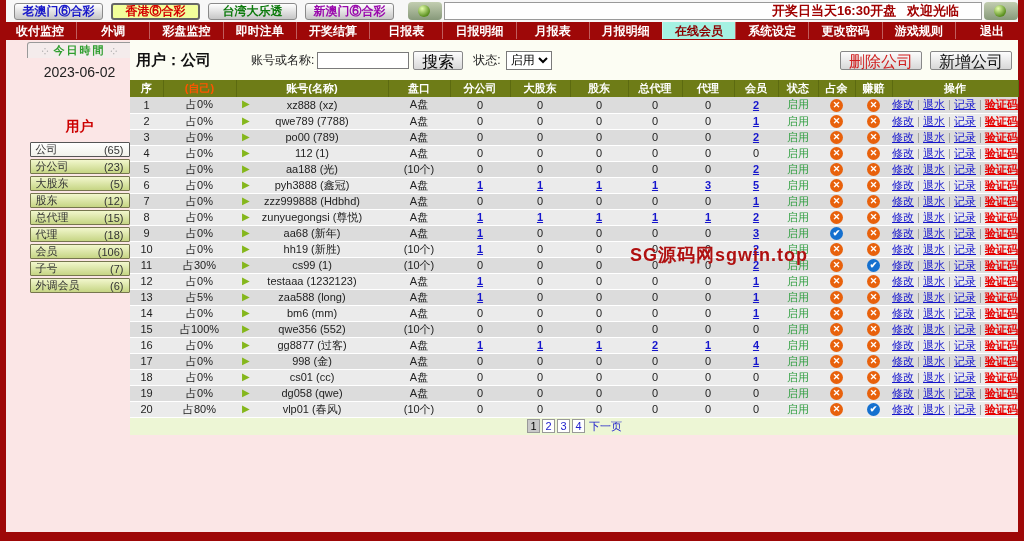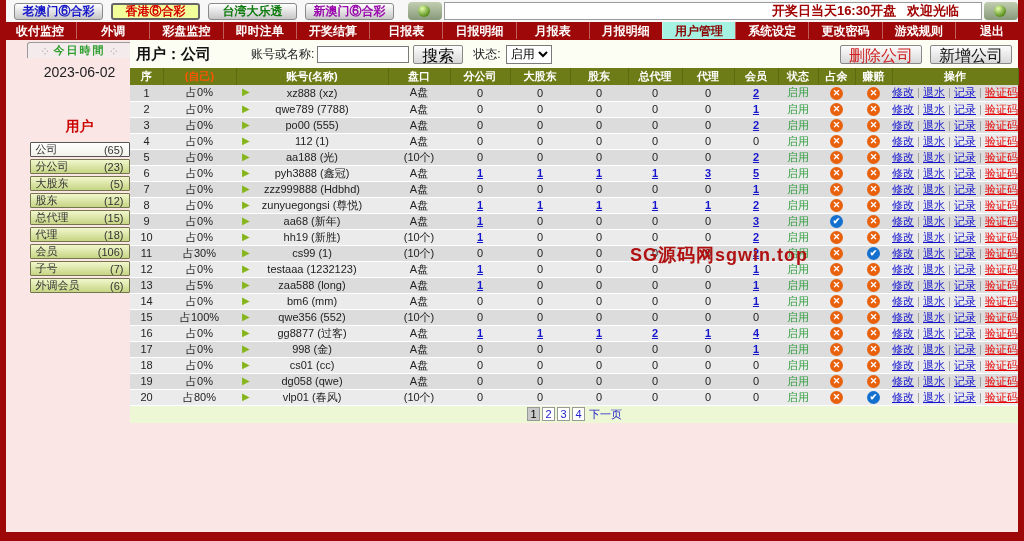--- a/index.html
+++ b/index.html
@@ -53,21 +53,21 @@
               font-size:11px; color:#333; cursor:pointer; border-radius:1px; }
   .side-btn.active { background:linear-gradient(#ffffff,#f2f2ea); border-color:#555; }
   .side-stats { margin-top:22px; padding-right:16px; }
   .stat-line { text-align:right; font-size:12px; line-height:19px; }
   .stat-line .lbl { color:#2a2ae0; }
   .stat-line .val { color:#e00000; font-weight:bold; }
 
   
   .main { position:absolute; left:124px; top:0; width:888px; height:100%; }
   .panel { position:absolute; left:0; top:0; width:100%; background:#fcfdf3; }
-  .toolbar { height:28px; display:flex; align-items:center; padding:0 6px; }
+  .toolbar { height:40px; display:flex; align-items:center; padding:0 6px; }
   .page-title { font-size:15px; font-weight:bold; color:#111; margin-right:40px; }
   .tb-label { font-size:12px; color:#222; margin-right:3px; }
   .tb-input { width:92px; height:17px; border:1px solid #7a7a7a; font-size:12px; padding:0 2px;
               background:#fff; }
   .tb-btn { height:19px; font-size:16px; margin-left:4px; padding:0 8px;
             border:1px solid #888; border-radius:2px; background:linear-gradient(#fdfdfd,#d8d8d8);
             cursor:pointer; font-family:inherit; }
   .tb-select { height:19px; font-size:12px; border:1px solid #7a7a7a; background:#fff;
                margin-left:2px; font-family:inherit; }
   .tb-spacer { flex:1; }
@@ -85,21 +85,21 @@
   tbody tr:nth-child(even) td { background:#ebebeb; }
   .acct-cell { position:relative; }
   .arrow { position:absolute; left:6px; top:1px; color:#85b71c; font-size:10px; cursor:pointer; }
   a.count-link { color:#1515cd; font-weight:bold; text-decoration:underline; cursor:pointer; }
   .status-on { color:#2f9e3f; }
   .icn { display:inline-block; width:13px; height:13px; border-radius:50%; color:#fff;
          font-size:9px; line-height:13px; text-align:center; font-weight:bold; cursor:pointer; }
   .icn.block { background:#e8610c; }
   .icn.allow { background:#1470cf; }
   .ops a { color:#1515cd; text-decoration:underline; cursor:pointer; }
-  .ops a.red { color:#e80000; }
+  .ops a.red { color:#e80000;font-weight:bold; }
   .ops .sep { color:#999; }
 
   
   .pager { height:17px; background:#edf6d5; text-align:center; font-size:11px;
            padding-top:1px; }
   .pg { display:inline-block; min-width:13px; padding:0 2px; height:14px; line-height:13px;
         border:1px solid #999; background:#fff; color:#2222cc; margin:0 1px; cursor:pointer; }
   .pg.cur { background:#c9c9c9; color:#000; }
   .pg-next { color:#2222cc; margin-left:3px; cursor:pointer; text-decoration:none; }
 
@@ -131,21 +131,21 @@
 <div class="navbar" id="navbar">
     <div class="nav-item">收付监控</div>
     <div class="nav-item">外调</div>
     <div class="nav-item">彩盘监控</div>
     <div class="nav-item">即时注单</div>
     <div class="nav-item">开奖结算</div>
     <div class="nav-item">日报表</div>
     <div class="nav-item">日报明细</div>
     <div class="nav-item">月报表</div>
     <div class="nav-item">月报明细</div>
-    <div class="nav-item active">用户管理</div>
+    <div class="nav-item active">在线会员</div>
     <div class="nav-item">系统设定</div>
     <div class="nav-item">更改密码</div>
     <div class="nav-item">游戏规则</div>
     <div class="nav-item">退出</div>
   </div>
 
 <div class="content">
 
   <div class="sidebar">
     <div class="clock-tab">
@@ -273,21 +273,21 @@
               <td><span>0</span></td>
               <td><a class="count-link">1</a></td>
               <td><span class="status-on">启用</span></td>
               <td><span class="icn block">✕</span></td>
               <td><span class="icn block">✕</span></td>
               <td class="ops"><a>修改</a><span class="sep"> | </span><a>退水</a><span class="sep"> | </span><a>记录</a><span class="sep"> | </span><a class="red">验证码</a></td>
             </tr>
             <tr>
               <td>3</td>
               <td>占0%</td>
-              <td class="acct-cell"><span class="arrow">▶</span><span>po00 (555)</span></td>
+              <td class="acct-cell"><span class="arrow">▶</span><span>po00 (789)</span></td>
               <td>A盘</td>
               <td><span>0</span></td>
               <td><span>0</span></td>
               <td><span>0</span></td>
               <td><span>0</span></td>
               <td><span>0</span></td>
               <td><a class="count-link">2</a></td>
               <td><span class="status-on">启用</span></td>
               <td><span class="icn block">✕</span></td>
               <td><span class="icn block">✕</span></td>

